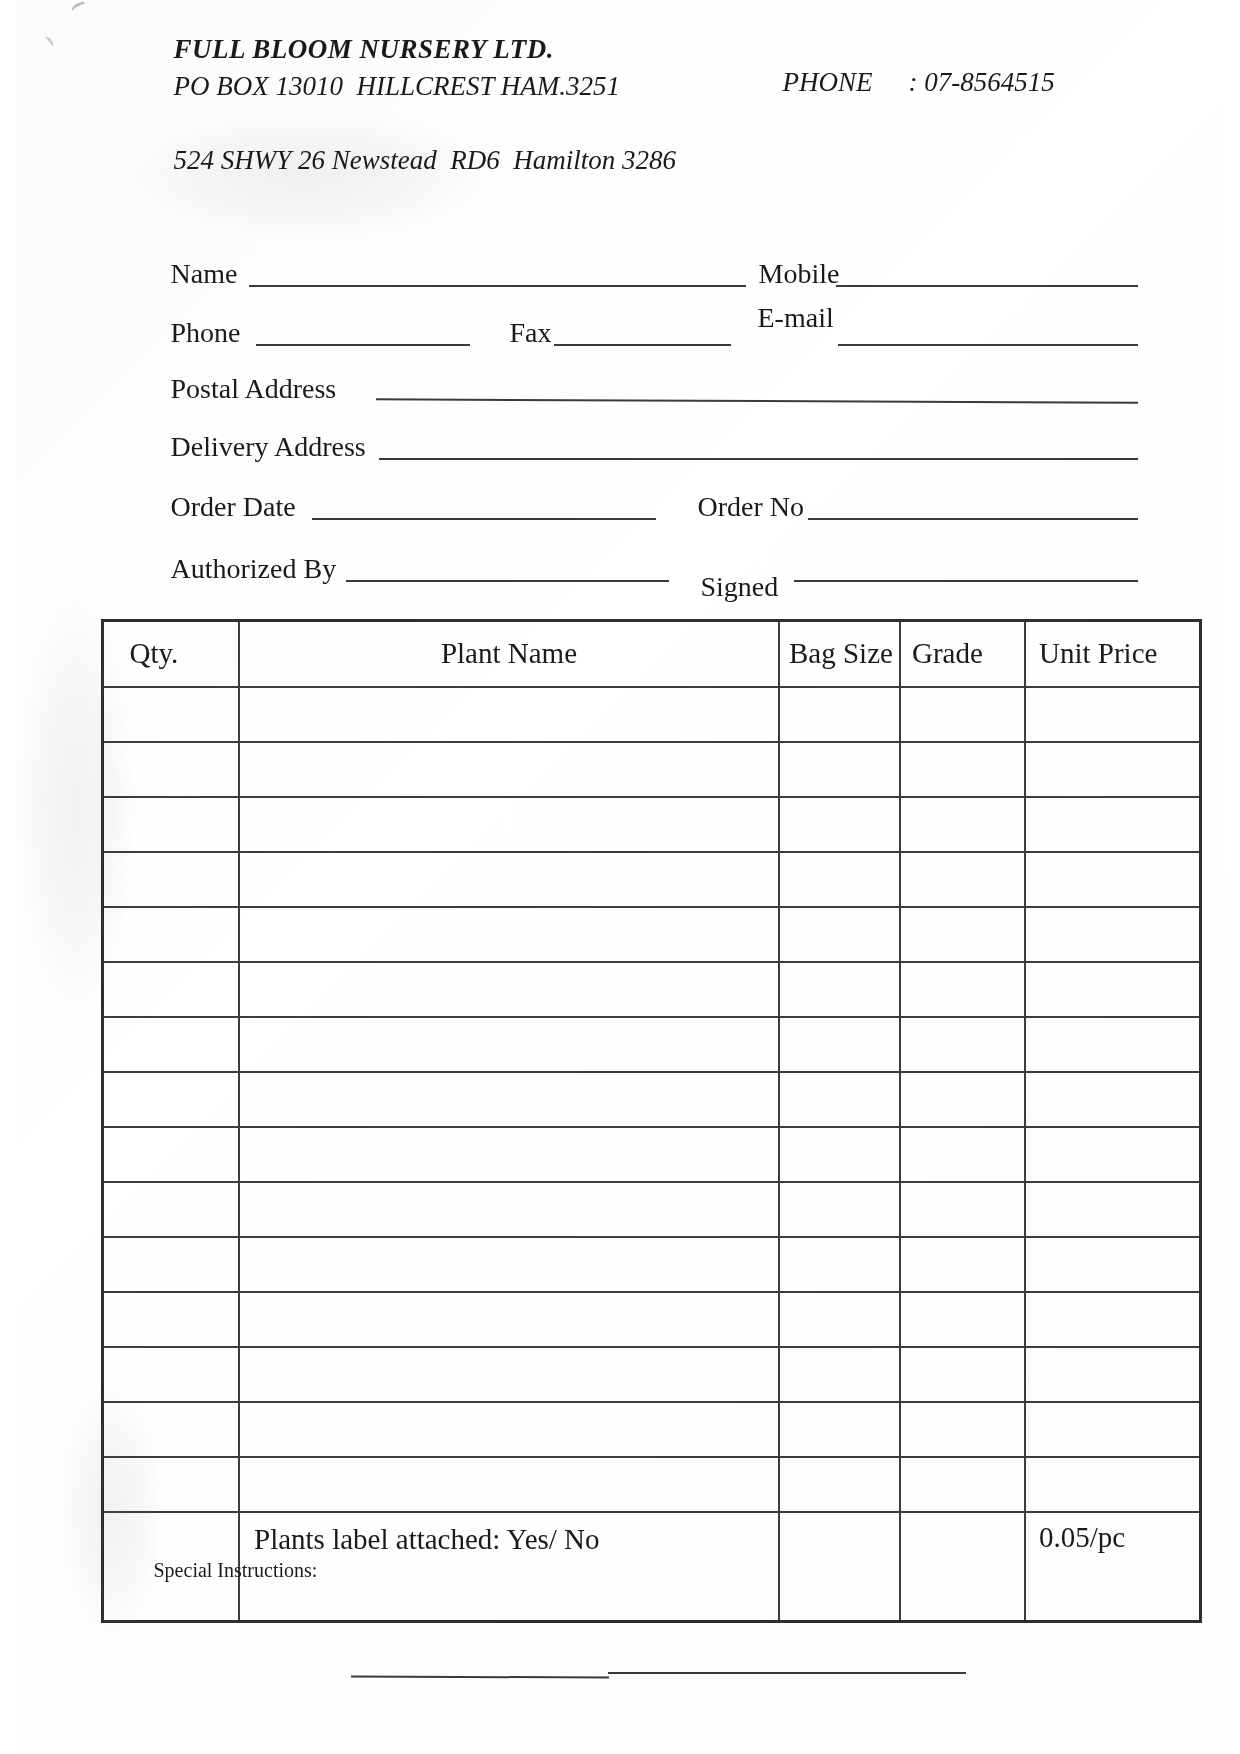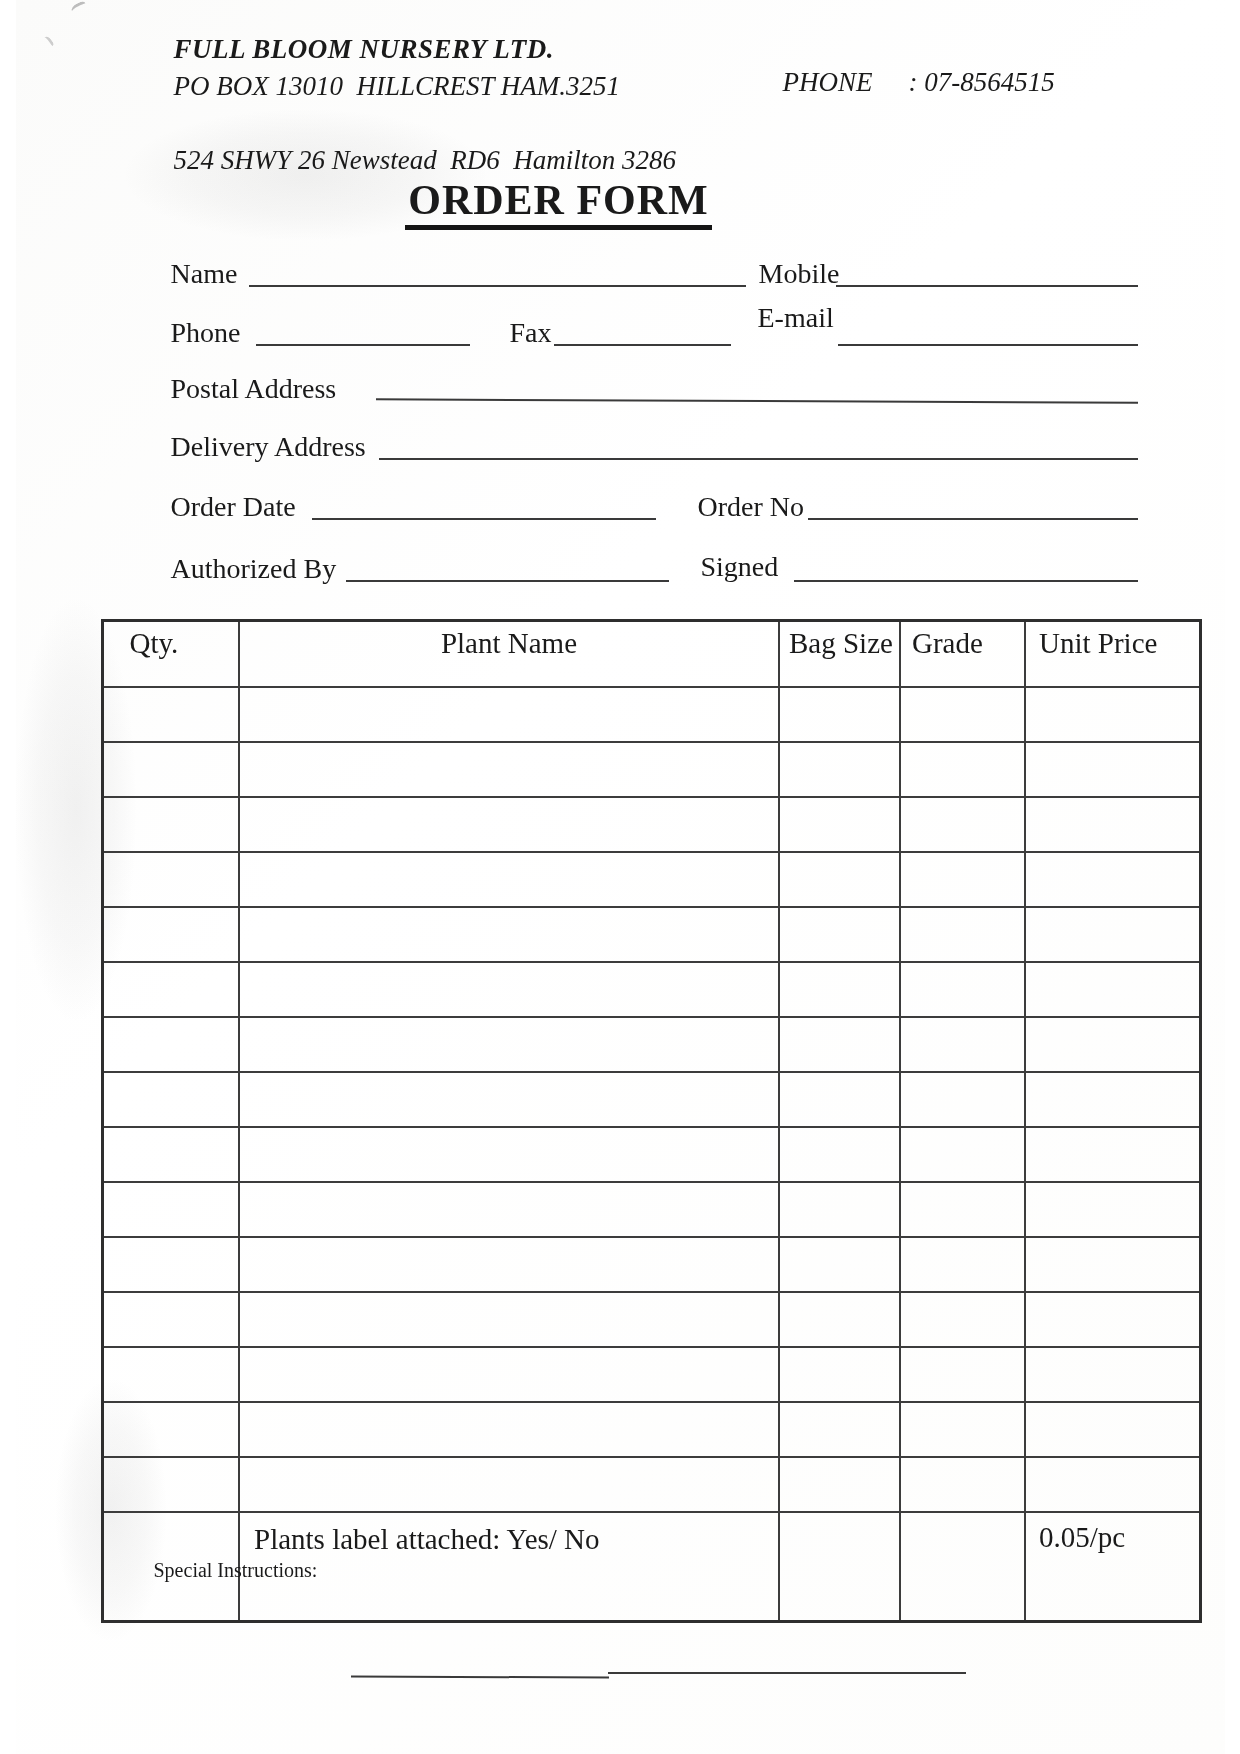--- a/index.html
+++ b/index.html
@@ -59,21 +59,21 @@
     table-layout: fixed;
   }
   .order-table th, .order-table td {
     border: 2px solid #3c3c3c;
     vertical-align: top;
     font-weight: normal;
     font-size: 29px;
   }
   .order-table { border: 3px solid #2e2e2e; }
   .hdr-row { height: 66px; }
-  .hdr-row th { padding-top: 5px; text-align: left; line-height: 1.15; }
+  .hdr-row th { padding-top: 15px; text-align: left; line-height: 1.15; }
   .th-qty { padding-left: 26px; }
   .th-plant { text-align: center !important; }
   .th-bag { padding-left: 9px; }
   .th-grade { padding-left: 11px; }
   .th-unit { padding-left: 13px; }
   .body-row { height: 55px; }
   .footer-row { height: 110px; }
   .footer-plant { padding: 10px 0 0 14px; font-size: 28px; }
   .footer-price { padding: 8px 0 0 13px; font-size: 28px; }
 
@@ -92,23 +92,20 @@
   <div class="scan-blob" style="left:40px; top:1380px; width:110px; height:260px;"></div>
 
   <div class="co-line co-name" style="top:34px;">FULL BLOOM NURSERY LTD.</div>
   <div class="co-line" style="top:71px;">PO BOX 13010  HILLCREST HAM.3251</div>
   <div class="co-line" style="top:105px;margin-top:40px;">524 SHWY 26 Newstead  RD6  Hamilton 3286</div>
 
   <div class="phone-row">
     <span class="phone-label">PHONE</span><span>: 07-8564515</span>
   </div>
 
-  <div class="title-wrap">
-    <span class="title-text">ORDER FORM</span>
-  </div>
 
   <div class="lbl" style="left:155px; top:258px;">Name</div>
   <div class="fline" style="left:233px; top:285px; width:497px;"></div>
   <div class="lbl" style="left:743px; top:258px;">Mobile</div>
   <div class="fline" style="left:820px; top:285px; width:302px;"></div>
 
   <div class="lbl" style="left:155px; top:317px;">Phone</div>
   <div class="fline" style="left:240px; top:344px; width:214px;"></div>
   <div class="lbl" style="left:494px; top:317px;">Fax</div>
   <div class="fline" style="left:538px; top:344px; width:177px;"></div>
@@ -121,21 +118,21 @@
   <div class="lbl" style="left:155px; top:431px;">Delivery Address</div>
   <div class="fline" style="left:363px; top:458px; width:759px;"></div>
 
   <div class="lbl" style="left:155px; top:491px;">Order Date</div>
   <div class="fline" style="left:296px; top:518px; width:344px;"></div>
   <div class="lbl" style="left:682px; top:491px;">Order No</div>
   <div class="fline" style="left:792px; top:518px; width:330px;"></div>
 
   <div class="lbl" style="left:155px; top:553px;">Authorized By</div>
   <div class="fline" style="left:330px; top:580px; width:323px;"></div>
-  <div class="lbl" style="left:685px; top:551px;">Signed</div>
+  <div class="lbl" style="left:685px; top:571px;">Signed</div>
   <div class="fline" style="left:778px; top:580px; width:344px;"></div>
 
   <table class="order-table">
     <colgroup>
       <col style="width:137px;">
       <col style="width:540px;">
       <col style="width:121px;">
       <col style="width:125px;">
       <col style="width:175px;">
     </colgroup>

